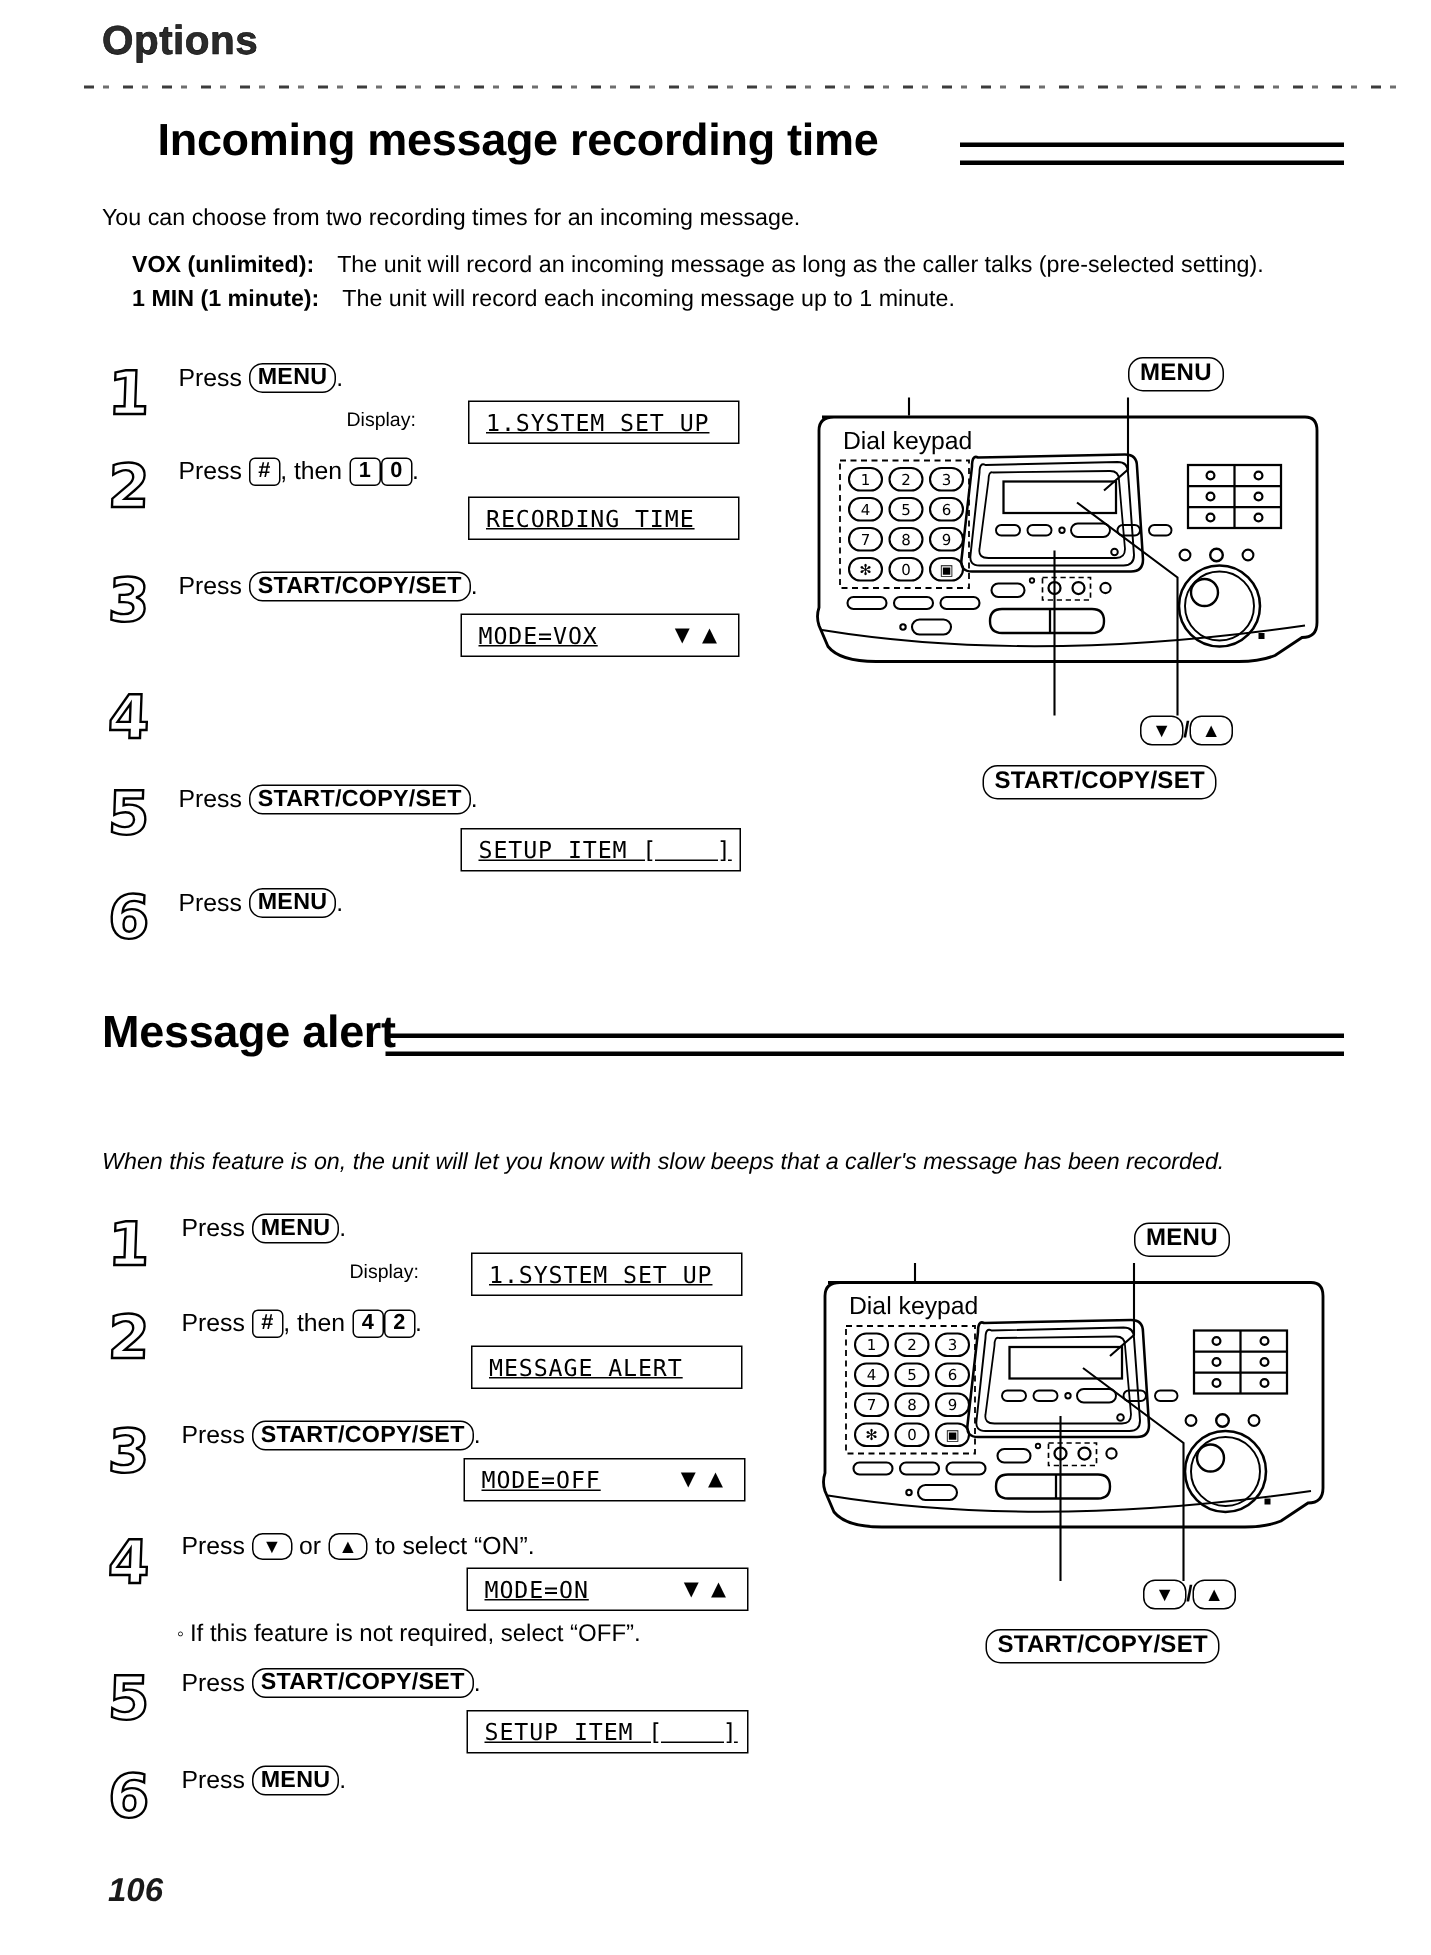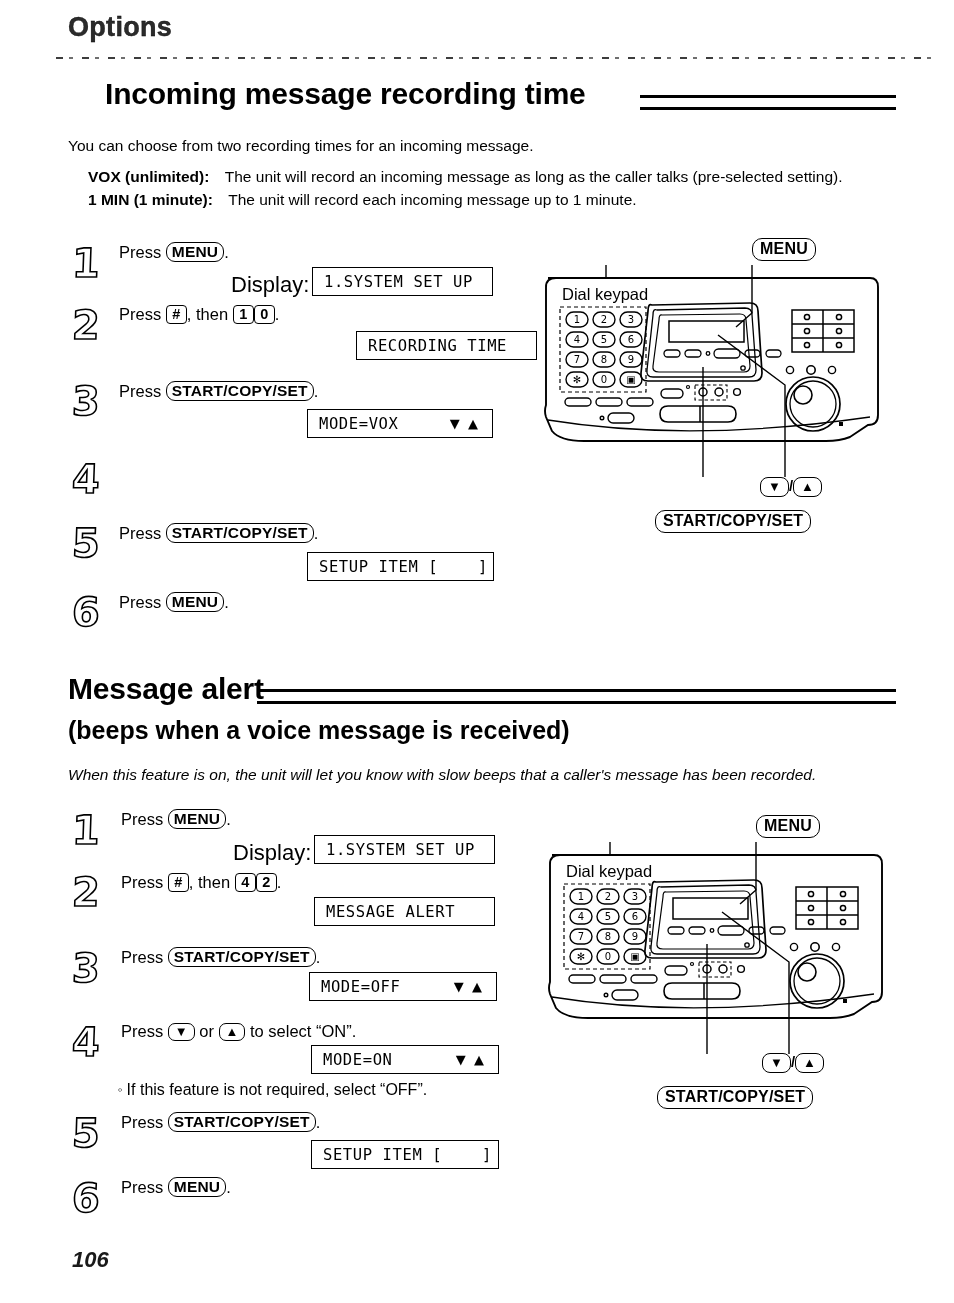--- a/index.html
+++ b/index.html
@@ -131,35 +131,35 @@
     border-radius: 7px;
     padding: 0 6px;
     line-height: 16px;
     font-size: 13px;
     vertical-align: 1px;
   }
 
   
   .display-label {
     position: absolute;
-    font-size: 22px;
+    font-size: 13px;
     white-space: nowrap;
   }
   .lcd {
     position: absolute;
     border: 1.7px solid #000;
     box-sizing: border-box;
     font-family: "DejaVu Sans Mono", monospace;
     font-size: 15.5px;
     letter-spacing: 0.6px;
     display: flex;
     align-items: center;
     white-space: pre;
   }
-  .lcd .lcd-txt { padding-left: 11px; }
+  .lcd .lcd-txt { padding-left: 11px; text-decoration: underline; }
   .lcd .lcd-arrows {
     margin-left: auto;
     padding-right: 12px;
     font-size: 13px;
     letter-spacing: 2px;
     font-family: "DejaVu Sans", sans-serif;
   }
 
   
   .note {
@@ -252,21 +252,21 @@
   <div class="lcd" style="left:312px; top:267px; width:181px; height:29px;">
     <span class="lcd-txt">1.SYSTEM SET UP</span>
   </div>
 
   <div class="stepnum" style="left:72px; top:305px;">2</div>
   <div class="steptext" style="left:119px; top:304px;">
     <span>Press</span>
     <span class="keysq">#</span><span>, then</span>
     <span class="keysq">1</span><span class="keysq">0</span><span>.</span>
   </div>
-  <div class="lcd" style="left:312px; top:331px; width:181px; height:29px;margin-left:44px;">
+  <div class="lcd" style="left:312px; top:331px; width:181px; height:29px;">
     <span class="lcd-txt">RECORDING TIME</span>
   </div>
 
   <div class="stepnum" style="left:72px; top:381px;">3</div>
   <div class="steptext" style="left:119px; top:381px;">
     <span>Press</span>
     <span class="keycap">START/COPY/SET</span><span>.</span>
   </div>
   <div class="lcd" style="left:307px; top:409px; width:186px; height:29px;">
     <span class="lcd-txt">MODE=VOX</span>
@@ -397,21 +397,20 @@
 
       <circle cx="273" cy="139" r="27" stroke-width="1.7"></circle>
       <circle cx="273" cy="139" r="23" stroke-width="1.3"></circle>
       <circle cx="263" cy="130" r="9" stroke-width="1.6"></circle>
       <rect x="299" y="157" width="4" height="4" fill="#000" stroke="none"></rect>
     </svg>
   </div>
 
   <div class="sect-title" style="left:68px; top:672px;">Message alert</div>
   <div class="sect-rule" style="left:257px; top:689px; width:639px;"></div>
-  <div class="sect-sub" style="left:68px; top:716px;">(beeps when a voice message is received)</div>
 
   <div class="para" style="left:68px; top:765px;font-style:italic;">When this feature is on, the unit will let you know with slow beeps that a caller's message has been recorded.</div>
 
   <div class="stepnum" style="left:72px; top:810px;">1</div>
   <div class="steptext" style="left:121px; top:809px;">
     <span>Press</span>
     <span class="keycap">MENU</span><span>.</span>
   </div>
   <div class="display-label" style="left:233px; top:840px;">Display:</div>
   <div class="lcd" style="left:314px; top:835px; width:181px; height:29px;">

